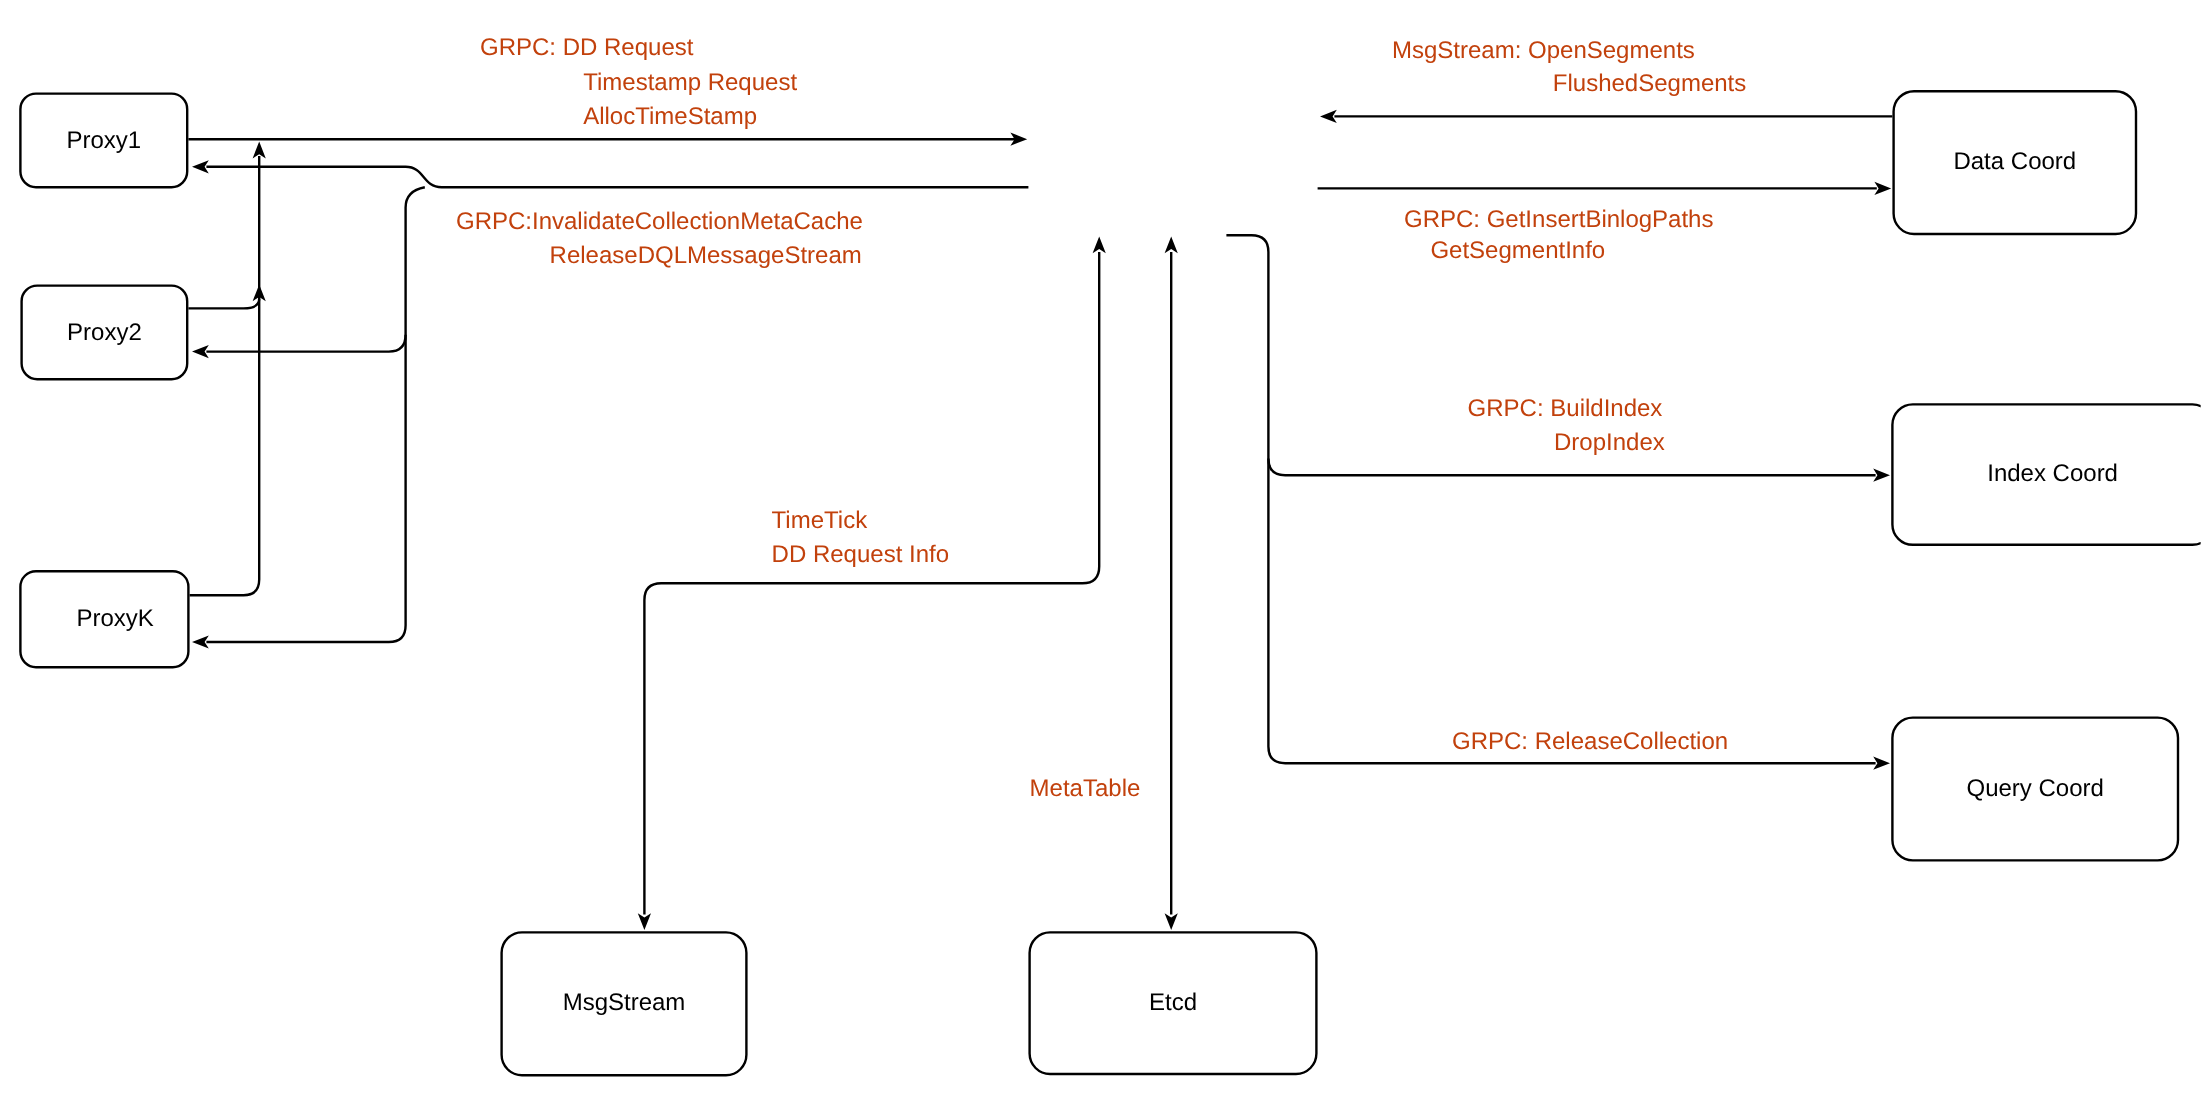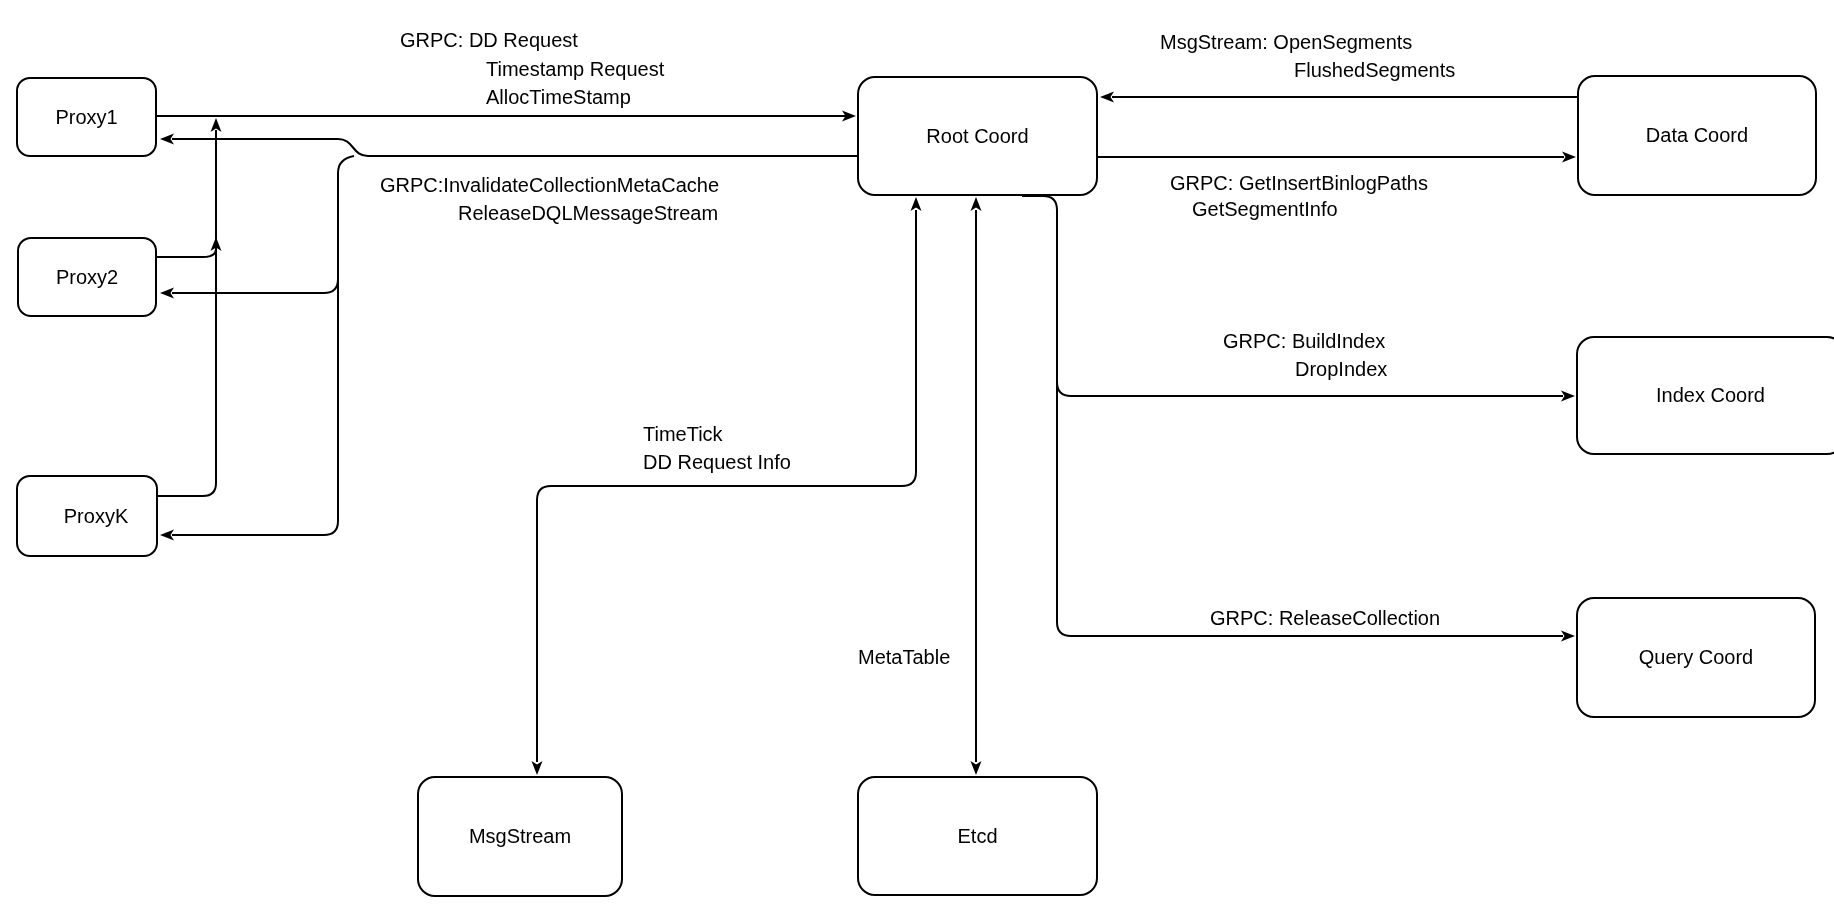--- a/index.html
+++ b/index.html
@@ -17,29 +17,29 @@
     background:#ffffff;
     border:2px solid #000000;
     display:flex;align-items:center;justify-content:center;
     font-size:20px;color:#000000;
     white-space:nowrap;
   }
   .node.big{border-radius:18px;}
   .node.small{border-radius:14px;}
   .elabel{
     position:absolute;
-    font-size:20px;color:#000000;
+    font-size:20px;color:#c2410c;
     white-space:nowrap;line-height:24px;
   }
   
   #n-proxy1{left:16px;top:77px;width:141px;height:80px;}
   #n-proxy2{left:17px;top:237px;width:140px;height:80px;}
   #n-proxyk{left:16px;top:475px;width:142px;height:82px;padding-left:18px;}
   #n-root{left:857px;top:76px;width:241px;height:120px;}
-  #n-data{left:1577px;top:75px;width:240px;height:121px;}
+  #n-data{left:1577px;top:75px;width:204px;height:121px;}
   #n-index{left:1576px;top:336px;width:269px;height:119px;}
   #n-query{left:1576px;top:597px;width:240px;height:121px;}
   #n-msgstream{left:417px;top:776px;width:206px;height:121px;}
   #n-etcd{left:857px;top:776px;width:241px;height:120px;}
   
   #l-dd1{left:400px;top:28px;}
   #l-dd2{left:486px;top:57px;}
   #l-dd3{left:486px;top:85px;}
   #l-inv1{left:380px;top:173px;}
   #l-inv2{left:458px;top:201px;}
@@ -113,21 +113,20 @@
     <g>
       <path class="edge" d="M976,210 V762"></path>
       <path class="head" d="M976,197 L970.5,211 L976,207.5 L981.5,211 Z"></path>
       <path class="head" d="M976,775 L970.5,761 L976,764.5 L981.5,761 Z"></path>
     </g>
   </svg>
 
   <div class="node small" id="n-proxy1">Proxy1</div>
   <div class="node small" id="n-proxy2">Proxy2</div>
   <div class="node small" id="n-proxyk">ProxyK</div>
-  <div class="node big" id="n-root">Root Coord</div>
   <div class="node big" id="n-data">Data Coord</div>
   <div class="node big" id="n-index">Index Coord</div>
   <div class="node big" id="n-query">Query Coord</div>
   <div class="node big" id="n-msgstream">MsgStream</div>
   <div class="node big" id="n-etcd">Etcd</div>
 
   <span class="elabel" id="l-dd1">GRPC: DD Request</span>
   <span class="elabel" id="l-dd2">Timestamp Request</span>
   <span class="elabel" id="l-dd3">AllocTimeStamp</span>
   <span class="elabel" id="l-inv1">GRPC:InvalidateCollectionMetaCache</span>

